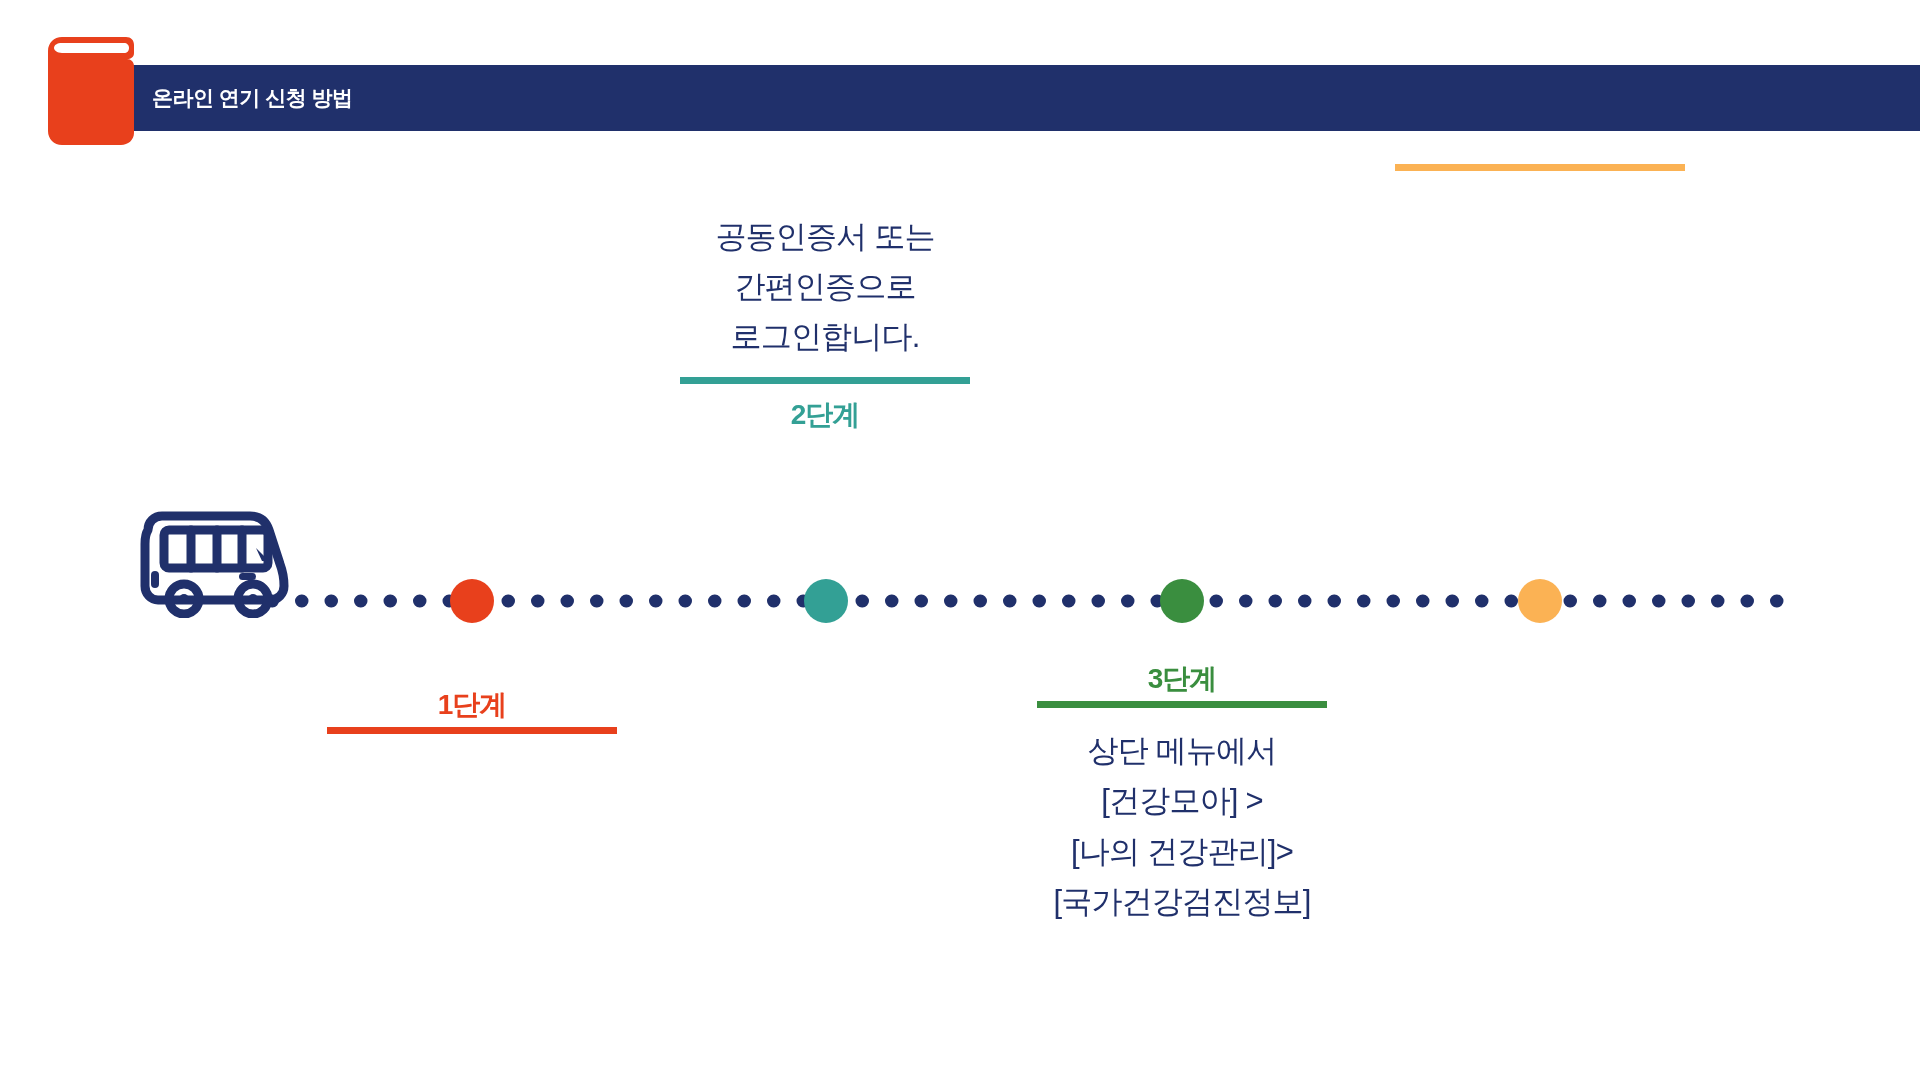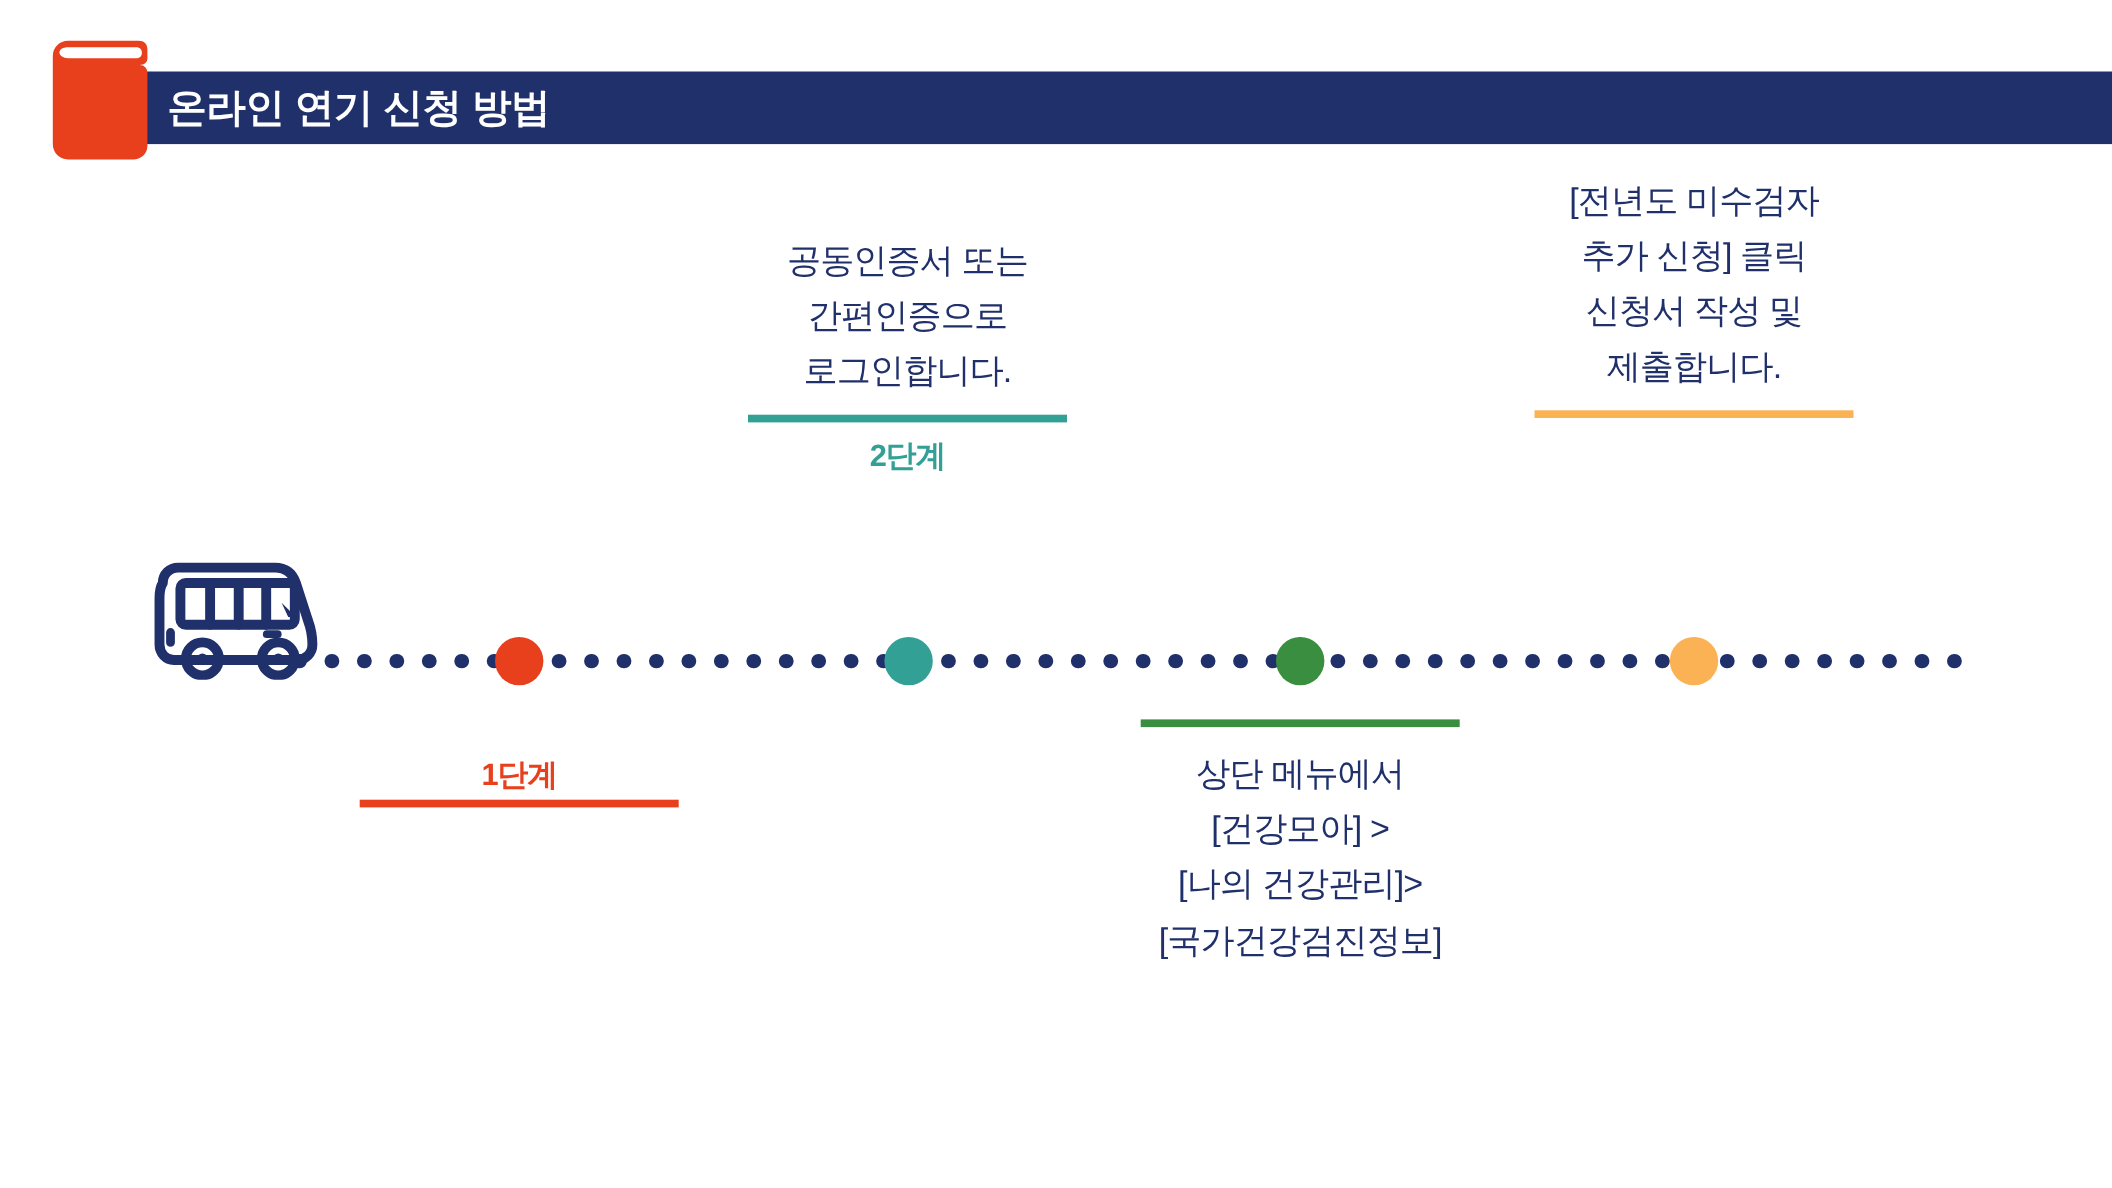--- a/index.html
+++ b/index.html
@@ -24,21 +24,21 @@
     height: 66px;
     background: #20306b;
   }
   #header-title {
     position: absolute;
     left: 152px;
     top: 66px;
     height: 64px;
     line-height: 64px;
     color: #ffffff;
-    font-size: 36px;
+    font-size: 21px;
     font-weight: bold;
     letter-spacing: -0.5px;
     white-space: nowrap;
   }
   #book-icon {
     position: absolute;
     left: 38px;
     top: 33px;
     width: 100px;
     height: 114px;
@@ -162,26 +162,23 @@
 
 <div class="step above" id="step-2">
   <div class="step-text">공동인증서 또는
 간편인증으로
 로그인합니다.</div>
   <div class="step-bar" style="background: rgb(51, 160, 149);"></div>
   <div class="step-label" style="color: rgb(51, 160, 149);">2단계</div>
 </div>
 
 <div class="step below" id="step-3">
+  <div class="step-label" style="color: rgb(58, 142, 63);">3단계</div>
   <div class="step-bar" style="background: rgb(58, 142, 63);"></div>
   <div class="step-text">상단 메뉴에서
 [건강모아] &gt;
 [나의 건강관리]&gt;
 [국가건강검진정보]</div>
 </div>
 
 <div class="step above" id="step-4">
-  <div class="step-text">[전년도 미수검자
-추가 신청] 클릭
-신청서 작성 및
-제출합니다.</div>
   <div class="step-bar" style="background: rgb(251, 178, 84);"></div>
 </div>
 
 </body></html>

